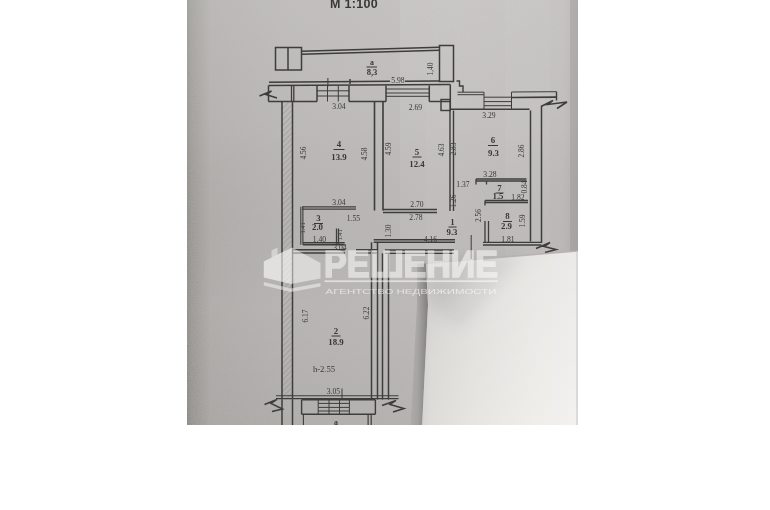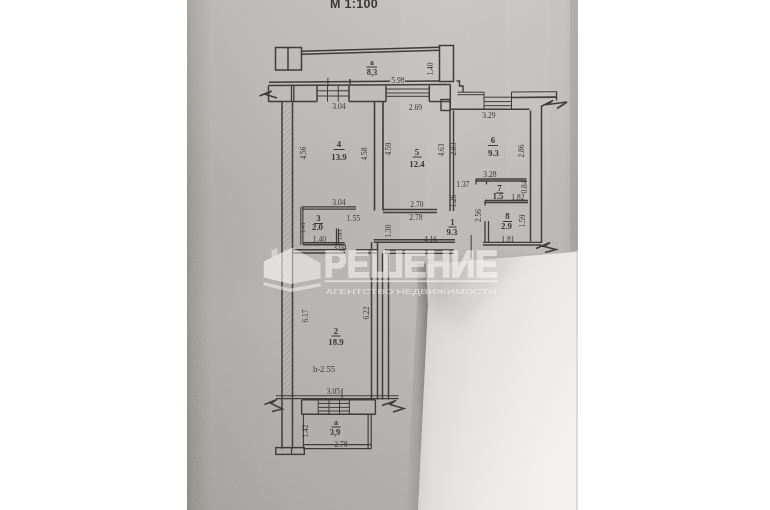--- a/index.html
+++ b/index.html
@@ -1,16 +1,16 @@
 <!DOCTYPE html>
 <html><head>
 <meta charset="utf-8">
 <style>
   html,body{margin:0;padding:0;background:#ffffff;}
-  .page{position:relative;width:770px;height:510px;background:#ffffff;overflow:hidden;}
+  .page{position:relative;width:770px;height:425px;background:#ffffff;overflow:hidden;}
   svg text{font-family:"Liberation Serif",serif;} svg text.sans{font-family:"Liberation Sans",sans-serif;}
 </style>
 </head>
 <body>
 <div class="page">
 <svg width="770" height="510" viewBox="0 0 770 510">
 <defs>
   <linearGradient id="paperH" x1="0" y1="0" x2="1" y2="0">
     <stop offset="0" stop-color="#8b8885"></stop>
     <stop offset="0.012" stop-color="#98958f"></stop>

